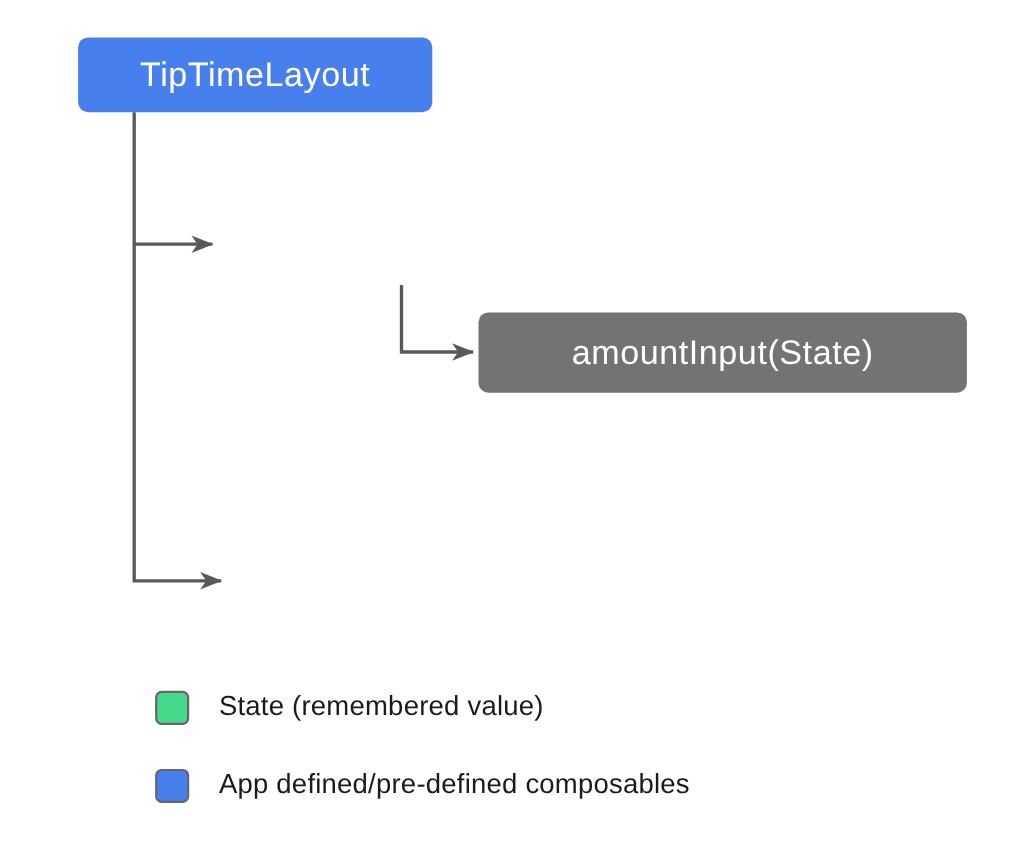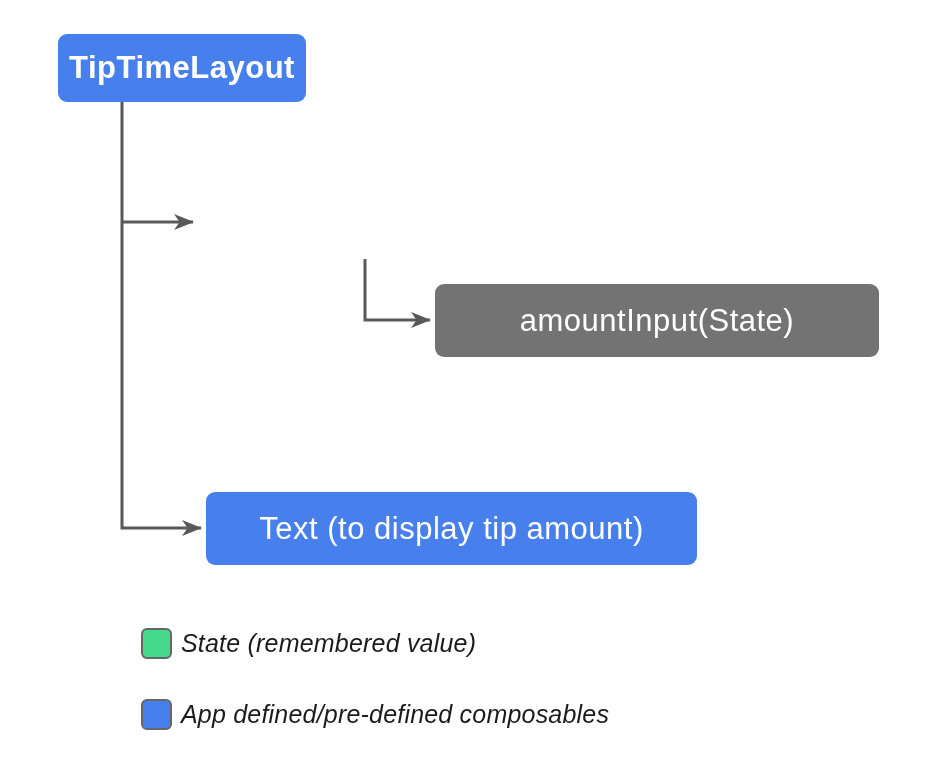--- a/index.html
+++ b/index.html
@@ -32,38 +32,37 @@
     color: #ffffff;
     font-size: 31px;
     font-weight: 400;
     letter-spacing: 0.5px;
     white-space: nowrap;
     box-sizing: border-box;
   }
   .node-blue  { background: #4780ec; }
   .node-green { background: #737373; }
 
-  #node-tiptimelayout   { left: 58px;  top: 34px;  width: 248px; height: 68px; font-weight: bold; }
+  #node-tiptimelayout   { left: 71px;  top: 34px;  width: 322px; height: 68px; }
   #node-editnumberfield { left: 198px; top: 186px; width: 332px; height: 73px; }
   #node-amountinput     { left: 435px; top: 284px; width: 444px; height: 73px; }
   #node-text            { left: 206px; top: 492px; width: 491px; height: 73px; }
 
   .legend {
     position: absolute;
     left: 141px;
     top: 628px;
     display: flex;
     flex-direction: column;
     gap: 40px;
   }
   .legend-row {
     display: flex;
-    align-items: center;
-    gap: 9px;
-    font-style: italic;
+    align-items: flex-start;
+    gap: 27px;
   }
   .legend-swatch {
     width: 27px;
     height: 27px;
     border: 2px solid #666666;
     border-radius: 6px;
     box-sizing: content-box;
     flex: 0 0 auto;
   }
   .legend-swatch.swatch-green { background: #45d98c; }
@@ -96,23 +95,20 @@
 
   <div id="node-tiptimelayout" class="node node-blue">
     <span>TipTimeLayout</span>
   </div>
 
 
   <div id="node-amountinput" class="node node-green">
     <span>amountInput(State)</span>
   </div>
 
-  <div id="node-text" class="node node-blue">
-    <span>Text (to display tip amount)</span>
-  </div>
 
   <div class="legend">
     <div class="legend-row">
       <span class="legend-swatch swatch-green"></span>
       <span class="legend-label">State (remembered value)</span>
     </div>
     <div class="legend-row">
       <span class="legend-swatch swatch-blue"></span>
       <span class="legend-label">App defined/pre-defined composables</span>
     </div>

